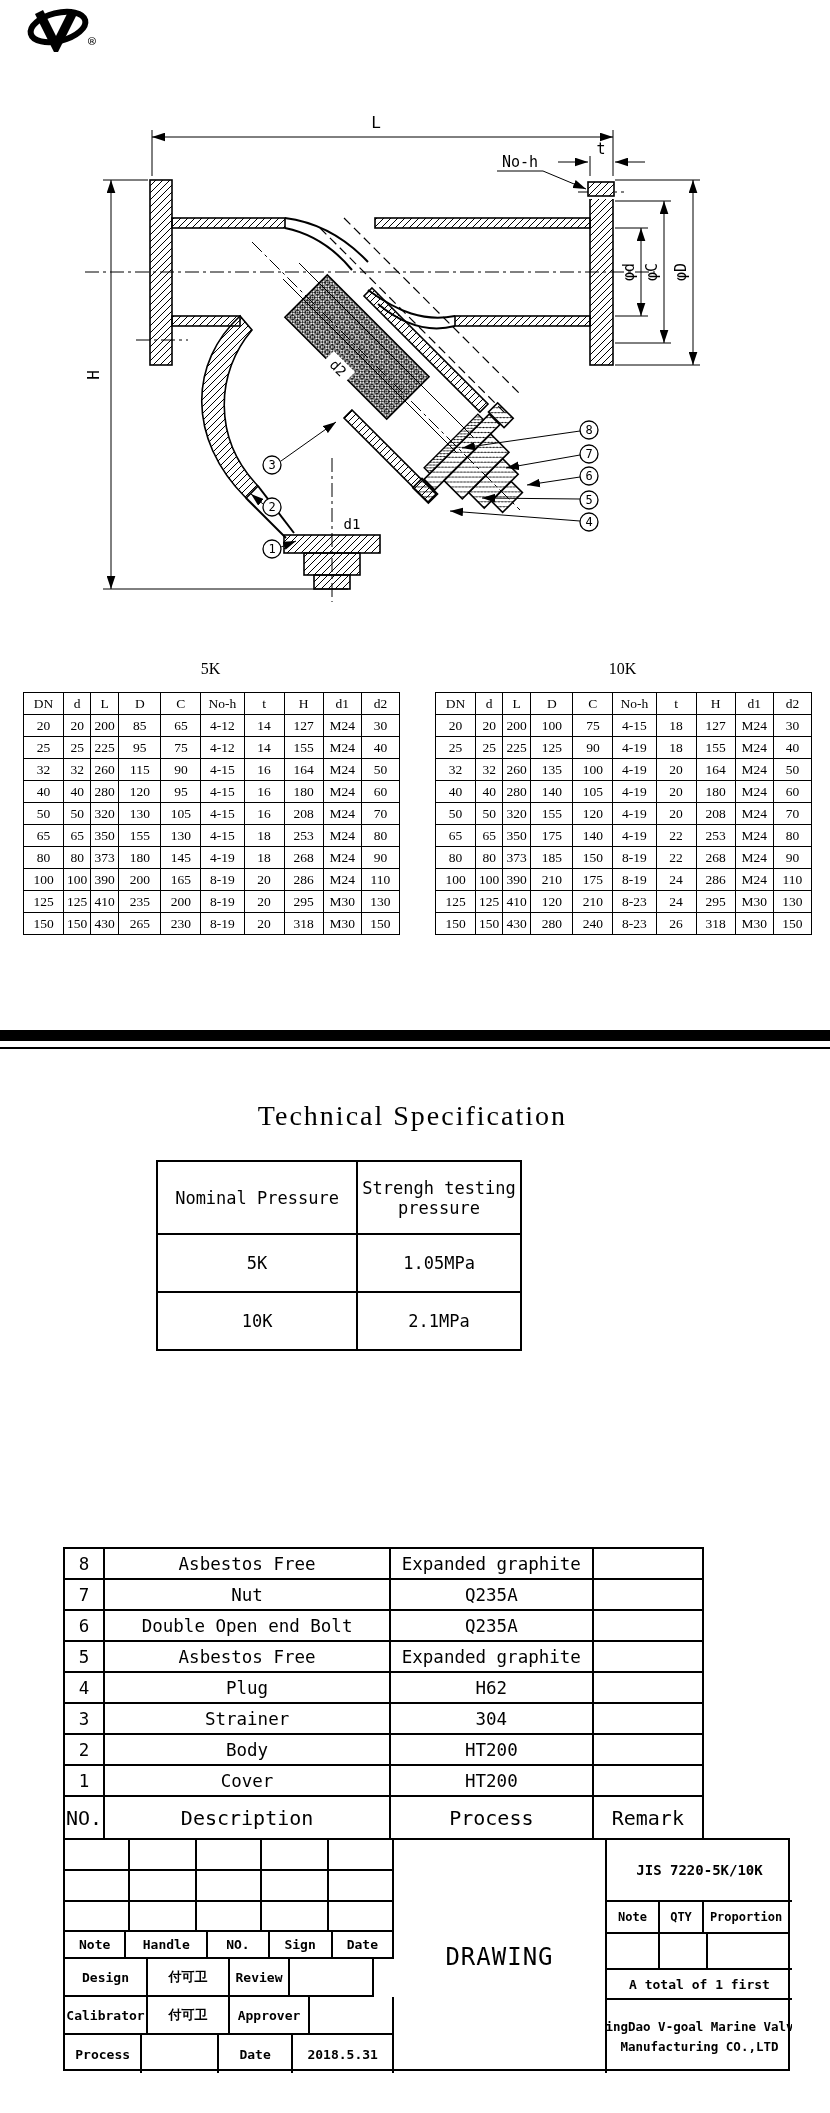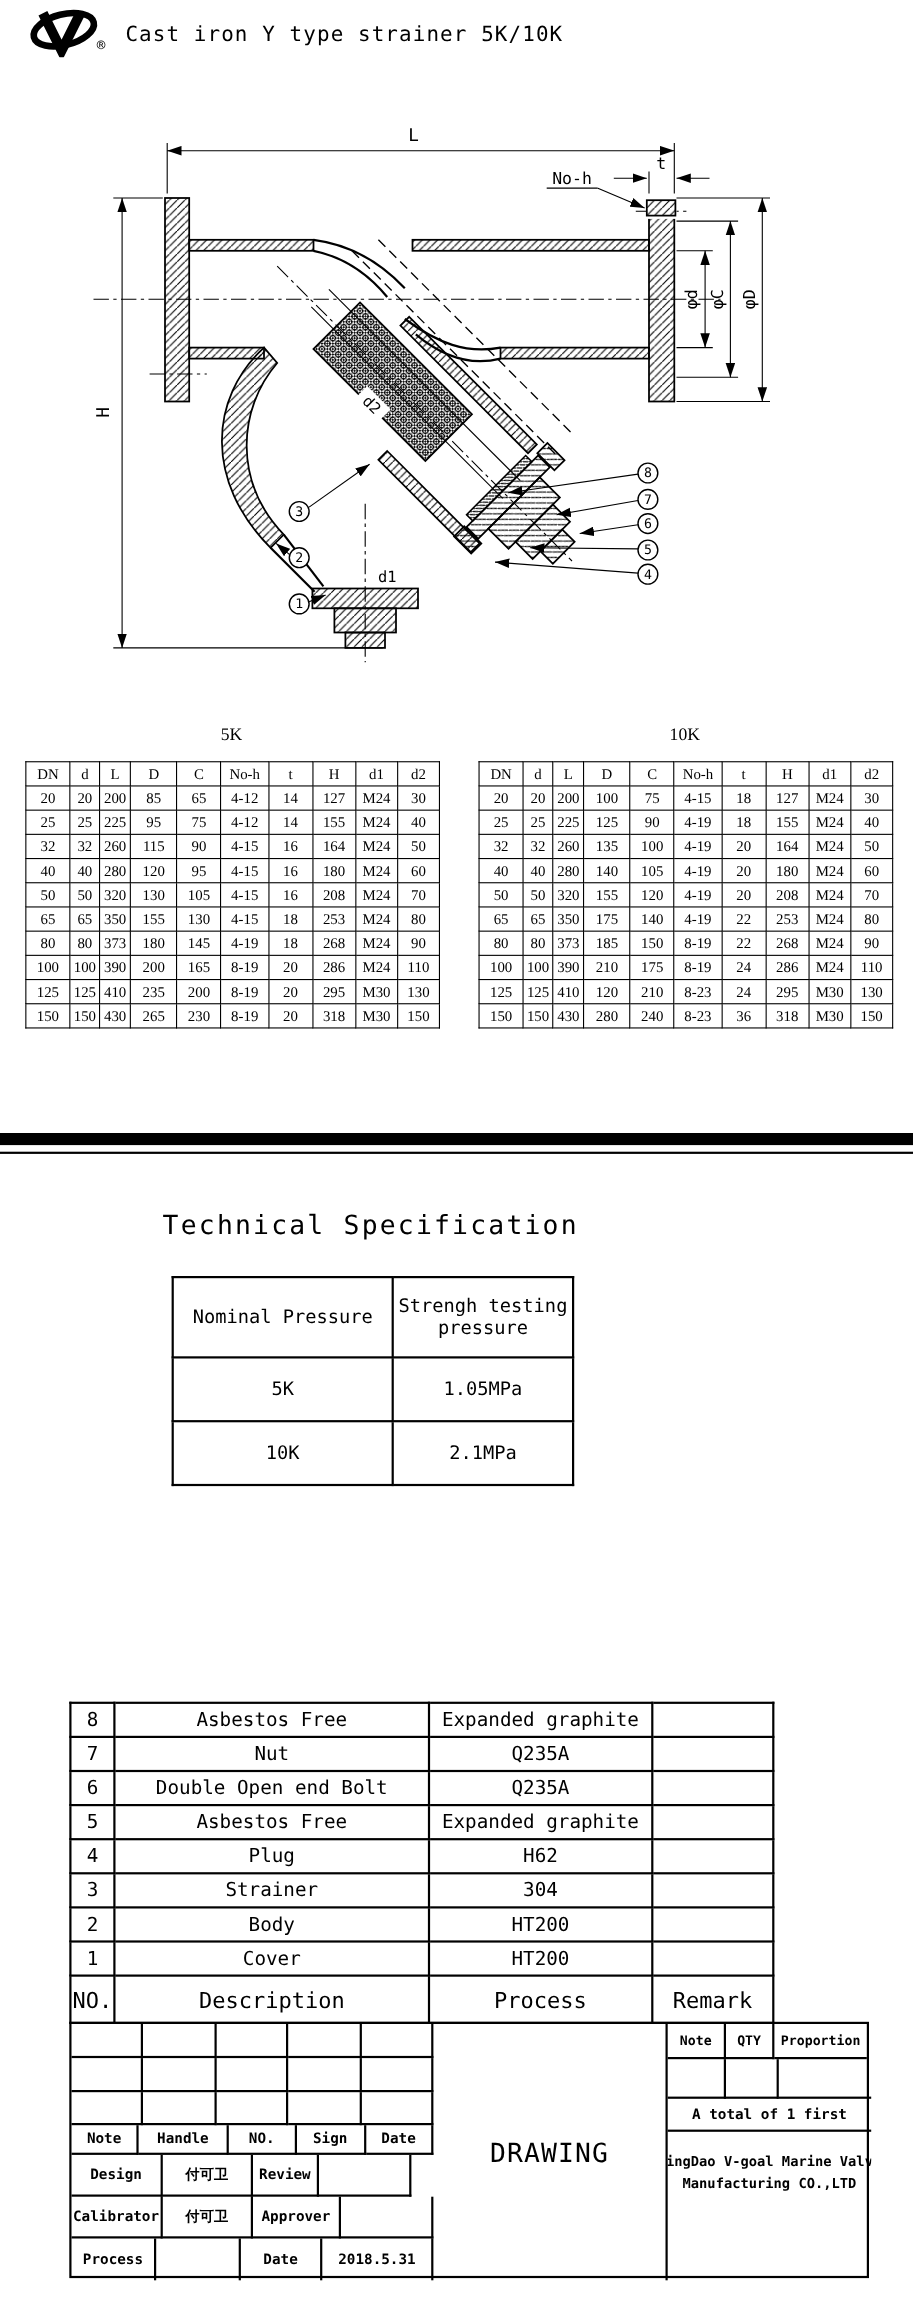--- a/index.html
+++ b/index.html
@@ -15,21 +15,21 @@
   .size-title{font-family:"Liberation Serif",serif;font-size:16px;text-align:center;}
   table.size-table{border-collapse:collapse;table-layout:fixed;
       font-family:"Liberation Serif",serif;font-size:13.5px;border-radius:27px;}
   table.size-table th,table.size-table td{border:1.6px solid #000;text-align:center;
       height:21px;padding:0;font-weight:normal;overflow:hidden;}
 
   
   .sep-bar{background:#000;}
 
   
-  .tech-title{font-size:24px;letter-spacing:2px;text-align:center;white-space:nowrap;}
+  .tech-title{font-size:28px;letter-spacing:2px;text-align:right;white-space:nowrap;font-family:Liberation Serif, serif;}
   table.tech-table{border-collapse:collapse;table-layout:fixed;font-size:17px;}
   table.tech-table td{border:2px solid #000;text-align:center;padding:0;margin-left:21px;}
 
   
   table.parts-table{border-collapse:collapse;table-layout:fixed;font-size:17.5px;}
   table.parts-table td{border:2px solid #000;text-align:center;height:29px;padding:0;white-space:nowrap;overflow:hidden;}
   table.parts-table tr.pfoot td{height:41px;font-size:20px;}
 
   
   .tb{box-sizing:border-box;border:2px solid #000;}
@@ -45,21 +45,20 @@
 </head>
 <body>
 
 <div class="sheet">
 
   <svg class="abs" style="left:26px;top:6px" width="64" height="46" viewBox="0 0 64 46">
     <ellipse cx="32" cy="21" rx="28" ry="14" fill="none" stroke="#000" stroke-width="6" transform="rotate(-14 32 21)"></ellipse>
     <path d="M13,6 L30,40 L47,6" fill="none" stroke="#000" stroke-width="9"></path>
   </svg>
   <div class="abs regmark" style="left:88px;top:34px">®</div>
-  <div class="abs doc-title" style="left:114px;top:20px">Cast iron Y type strainer 5K/10K</div>
 
   <svg class="abs" style="left:0;top:70px" width="830" height="540" viewBox="0 0 830 540">
     <defs>
       <marker id="aE" viewBox="0 0 12 8" refX="12" refY="4" markerWidth="13" markerHeight="9" orient="auto">
         <path d="M0,0 L12,4 L0,8 Z" fill="#000"></path>
       </marker>
       <marker id="aS" viewBox="0 0 12 8" refX="0" refY="4" markerWidth="13" markerHeight="9" orient="auto">
         <path d="M12,0 L0,4 L12,8 Z" fill="#000"></path>
       </marker>
       <pattern id="hatch" width="7" height="7" patternUnits="userSpaceOnUse">
@@ -509,21 +508,21 @@
           <td>M30</td>
           <td>130</td>
         </tr>
         <tr>
           <td>150</td>
           <td>150</td>
           <td>430</td>
           <td>280</td>
           <td>240</td>
           <td>8-23</td>
-          <td>36</td>
+          <td>26</td>
           <td>318</td>
           <td>M30</td>
           <td>150</td>
         </tr>
       </tbody>
     </table>
 
   <div class="abs sep-bar" style="left:0;top:1030px;width:830px;height:11px"></div>
   <div class="abs sep-bar" style="left:0;top:1047px;width:830px;height:2px"></div>
 
@@ -667,20 +666,21 @@
         <div class="cell" style="width:108px;height:38px;border-bottom:none">2018.5.31</div>
       </div>
     </div>
 
     <div class="abs" style="left:329px;top:0;width:213px;height:233px;border-right:2px solid #000;
          display:flex;align-items:center;justify-content:center">
       <span style="font-size:24px;letter-spacing:1px">DRAWING</span>
     </div>
 
     <div class="abs" style="left:542px;top:0;width:185px;height:233px">
+      <div class="cell nb" style="width:185px;height:62px;font-size:14px">JIS 7220-5K/10K</div>
       <div class="row">
         <div class="cell" style="width:53px;height:32px;font-size:12px">Note</div>
         <div class="cell" style="width:44px;height:32px;font-size:12px">QTY</div>
         <div class="cell nb" style="width:84px;height:32px;font-size:12px">Proportion</div>
       </div>
       <div class="row">
         <div class="cell" style="width:53px;height:36px"></div>
         <div class="cell" style="width:48px;height:36px"></div>
         <div class="cell nb" style="width:84px;height:36px"></div>
       </div>

